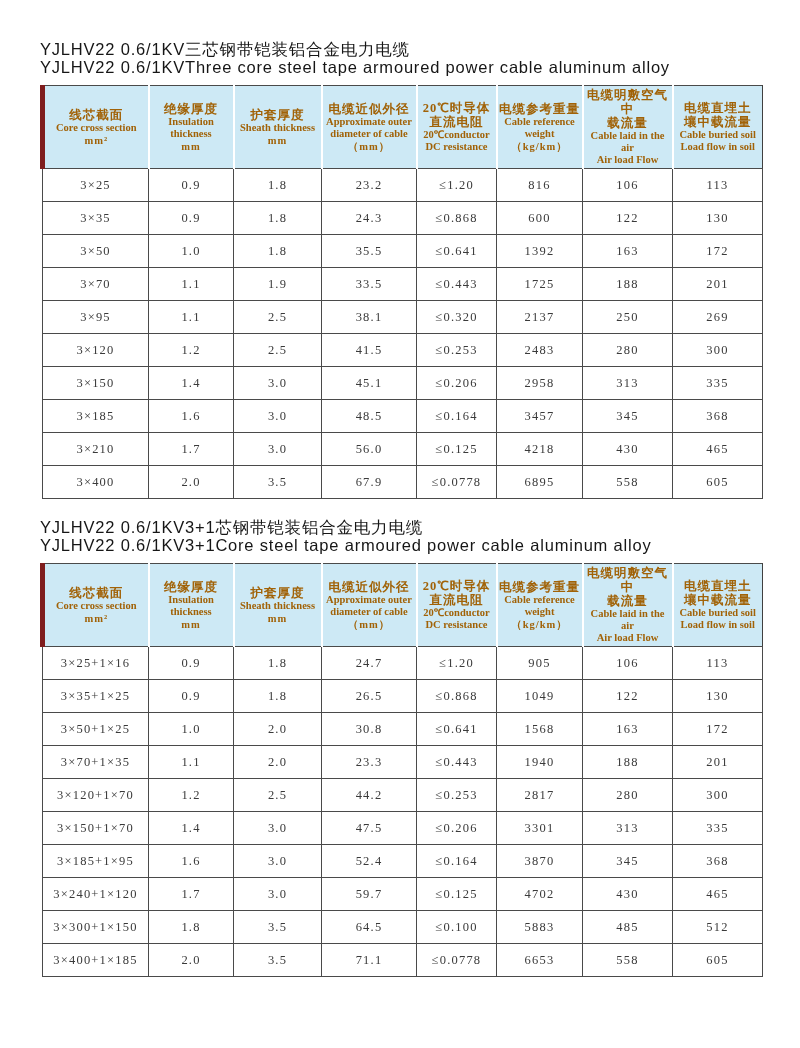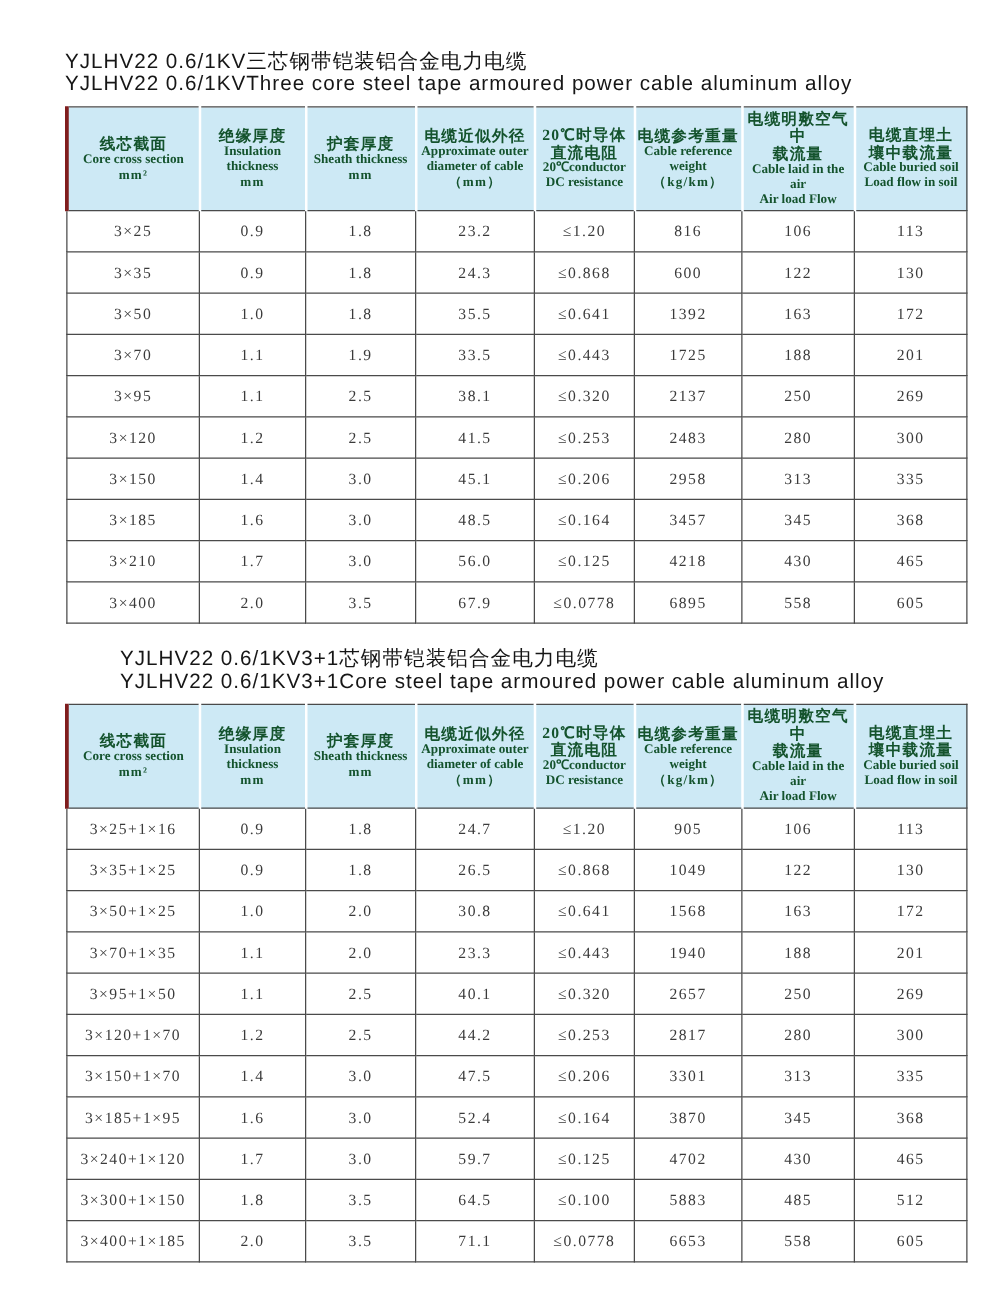--- a/index.html
+++ b/index.html
@@ -8,30 +8,29 @@
     background: #ffffff;
   }
   body {
     width: 800px;
     height: 1048px;
     font-family: "Liberation Sans", sans-serif;
     color: #1a1a1a;
     overflow: hidden;
   }
   .page {
-    padding: 40px 40px 0 52px;
+    padding: 40px 40px 0 40px;
     box-sizing: border-box;
     width: 684px;
   }
   .title-block {
     margin: 0 0 9px 0;
   }
   .title-block.second {
     margin-top: 19px;
-    margin-left: 44px;
   }
   .title-line {
     font-size: 16.5px;
     line-height: 18px;
     letter-spacing: 0.8px;
     color: #161616;
     white-space: nowrap;
   }
   table.spec {
     width: 720px;
@@ -41,23 +40,23 @@
   }
   table.spec th {
     background: #cde9f5;
     border: 2px solid #ffffff;
     border-top: 1px solid #4a4a4a;
     border-bottom: 1px solid #4a4a4a;
     height: 66px;
     padding: 2px 1px;
     vertical-align: middle;
     font-weight: bold;
-    color: #14532d;
-  }
-  table.spec th:first-child { border-left: 3px solid #7f1d1d; }
+    color: #a16207;
+  }
+  table.spec th:first-child { border-left: 5px solid #7f1d1d; }
   table.spec th:last-child  { border-right: 1px solid #404040; }
   table.spec td {
     border: 1px solid #4a4a4a;
     height: 32px;
     text-align: center;
     vertical-align: middle;
     font-family: "Liberation Serif", serif;
     font-size: 12.5px;
     letter-spacing: 1.2px;
     color: #3a3a3a;
@@ -365,30 +364,20 @@
           <td>3×70+1×35</td>
           <td>1.1</td>
           <td>2.0</td>
           <td>23.3</td>
           <td>≤0.443</td>
           <td>1940</td>
           <td>188</td>
           <td>201</td>
         </tr>
         <tr>
-          <td>3×95+1×50</td>
-          <td>1.1</td>
-          <td>2.5</td>
-          <td>40.1</td>
-          <td>≤0.320</td>
-          <td>2657</td>
-          <td>250</td>
-          <td>269</td>
-        </tr>
-        <tr>
           <td>3×120+1×70</td>
           <td>1.2</td>
           <td>2.5</td>
           <td>44.2</td>
           <td>≤0.253</td>
           <td>2817</td>
           <td>280</td>
           <td>300</td>
         </tr>
         <tr>

